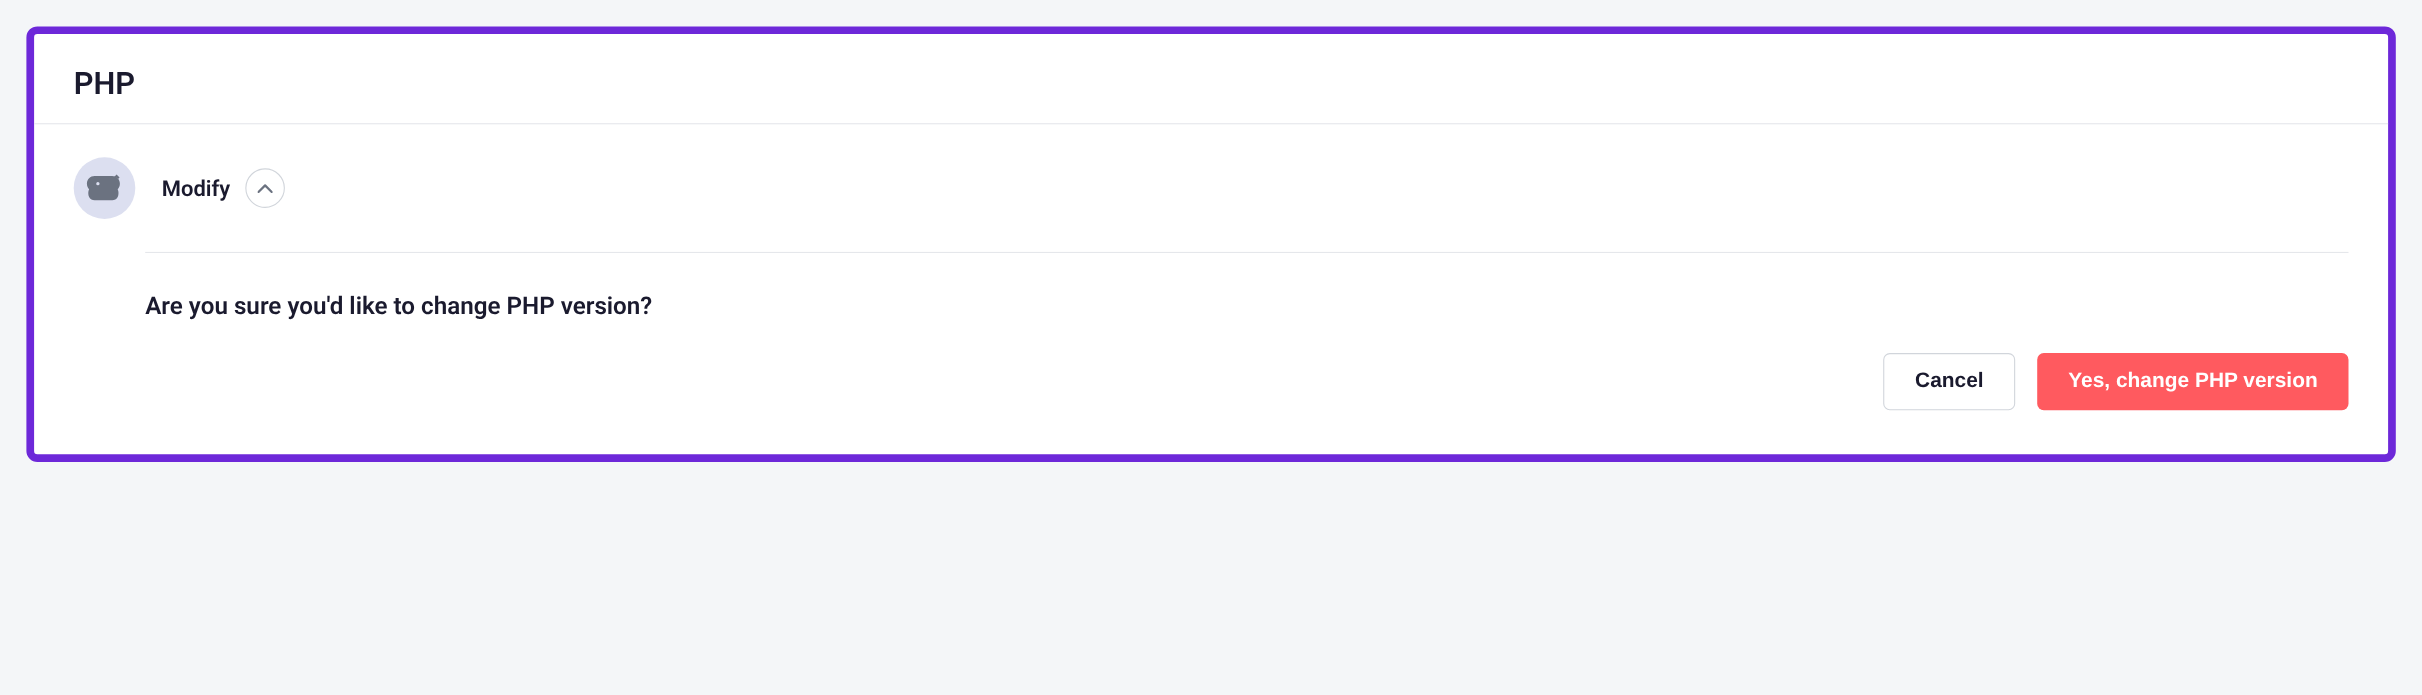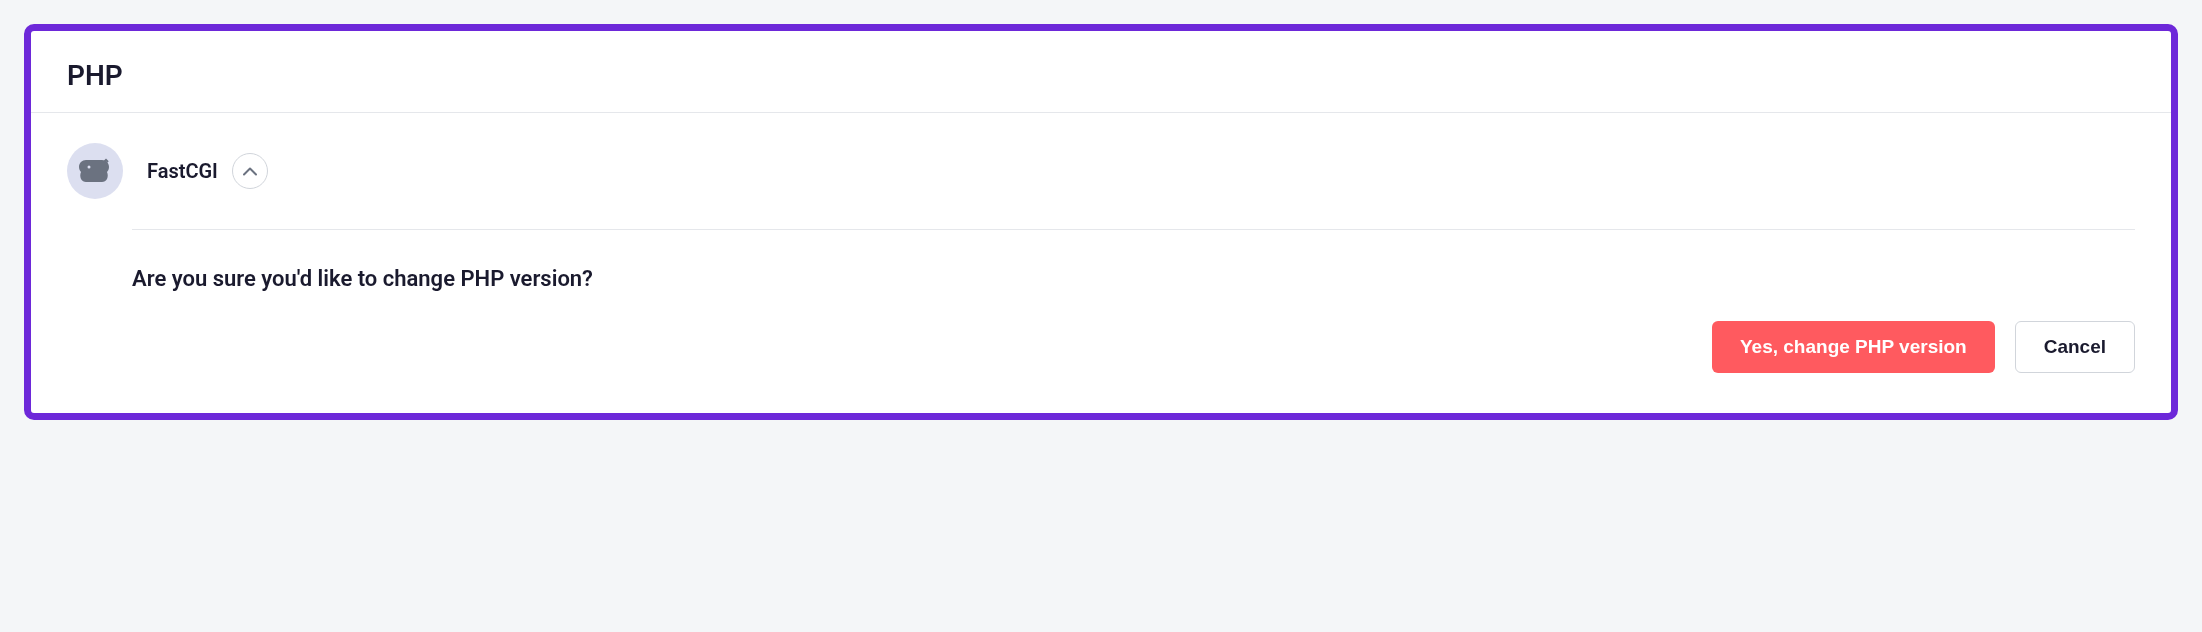--- a/index.html
+++ b/index.html
@@ -115,29 +115,29 @@
 
   <div class="row">
     <div class="icon-circle">
       <svg width="34" height="26" viewBox="0 0 34 26" fill="none">
         <path d="M8 24 C6 24 4 23 3 21 C2 19 2 16 3 14 C2 13 1 11 1 9 C1 5 4 2 8 2 L24 2 C28 2 31 5 31 9 C31 11 30 13 29 14 C30 16 30 19 29 21 C28 23 26 24 24 24 L8 24 Z" fill="#6b7280"></path>
         <circle cx="11" cy="9" r="1.5" fill="#dcdff0"></circle>
         <path d="M26 4 L28 2 L30 4" stroke="#6b7280" stroke-width="2" fill="none"></path>
       </svg>
     </div>
     <div class="modify-wrap">
-      <span class="modify-label">FastCGI</span>
+      <span class="modify-label">Modify</span>
       <span class="chevron-btn">
         <svg width="14" height="9" viewBox="0 0 14 9" fill="none">
           <path d="M1 7.5 L7 1.5 L13 7.5" stroke="#6b7280" stroke-width="2" stroke-linecap="round" stroke-linejoin="round"></path>
         </svg>
       </span>
     </div>
   </div>
 
   <div class="content-area">
     <div class="confirm-text">Are you sure you'd like to change PHP version?</div>
     <div class="button-row">
+      <button class="btn btn-secondary">Cancel</button>
       <button class="btn btn-primary">Yes, change PHP version</button>
-      <button class="btn btn-secondary">Cancel</button>
     </div>
   </div>
 </div>
 
 </body></html>

